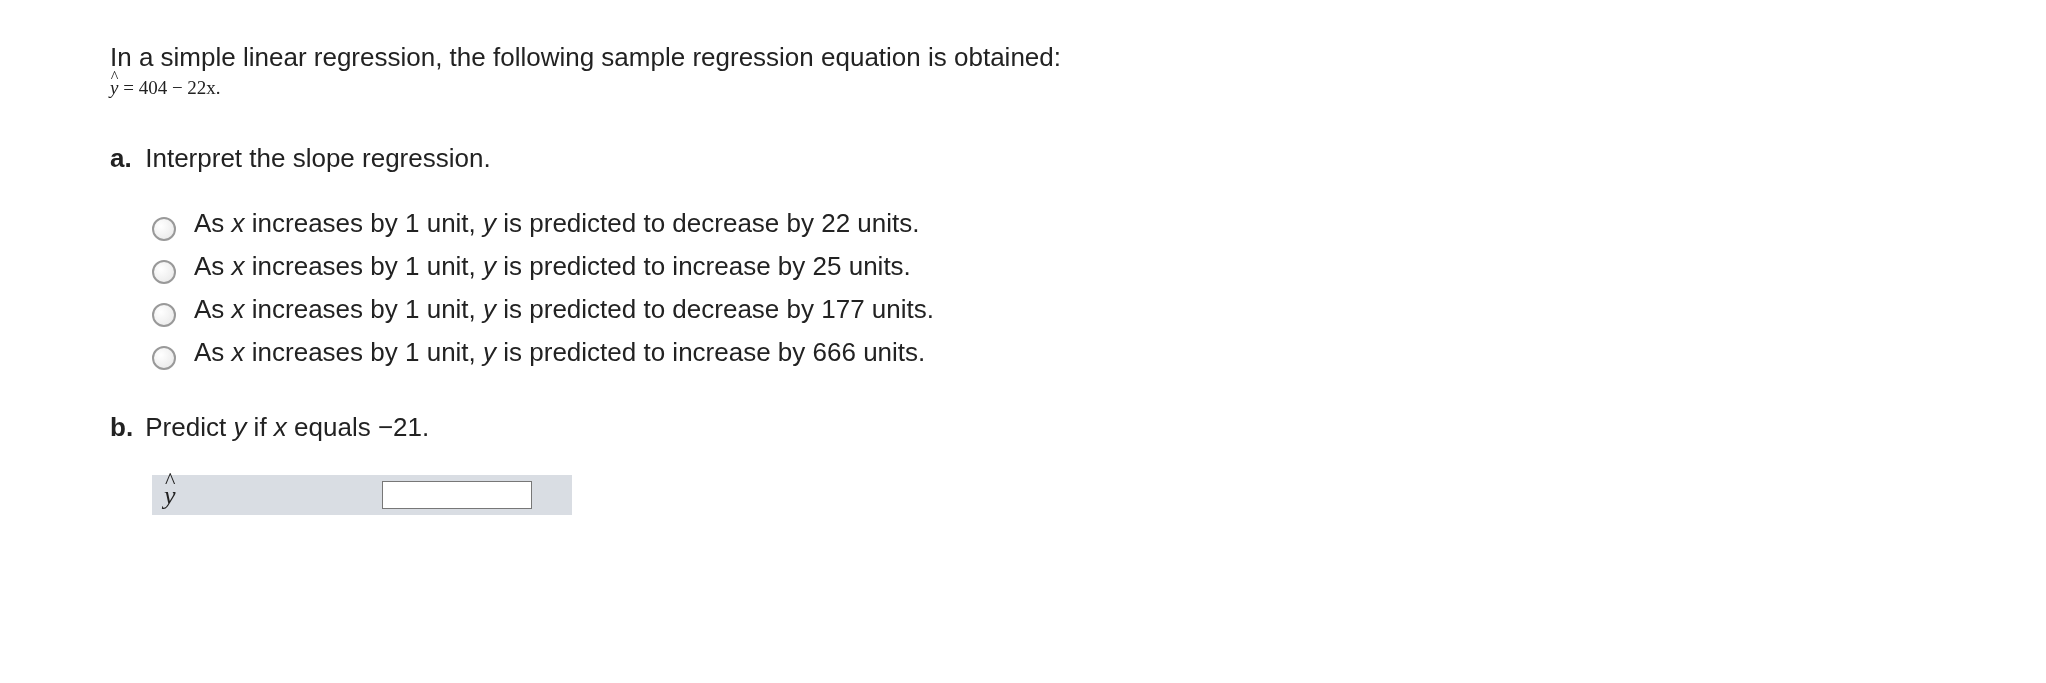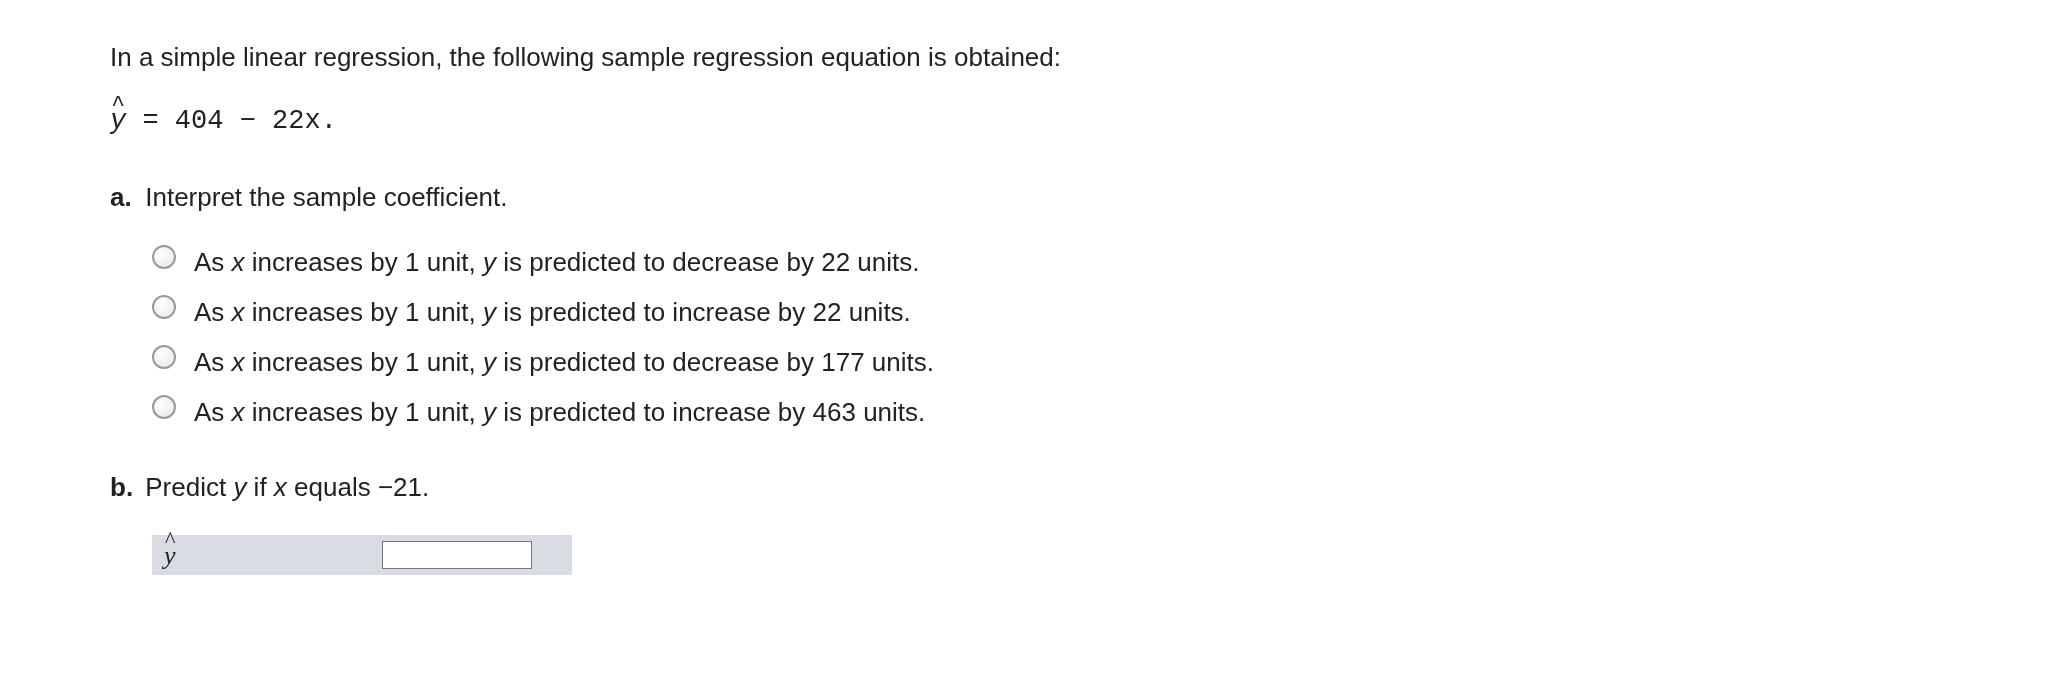--- a/index.html
+++ b/index.html
@@ -5,25 +5,24 @@
   body {
     margin: 0;
     padding: 40px 110px;
     font-family: Arial, Helvetica, sans-serif;
     font-size: 26px;
     color: #222;
     background: #fff;
     line-height: 1.35;
   }
   .intro {
-    margin-bottom: 28px;
   }
   .equation {
-    font-family: Liberation Mono, monospace;
-    font-size: 27px;
+    font-family: Liberation Serif, serif;
+    font-size: 19px;
     margin-bottom: 40px;
   }
   .yhat {
     font-style: italic;
     position: relative;
     display: inline-block;
   }
   .yhat::before {
     content: "^";
     position: absolute;
@@ -42,22 +41,22 @@
     vertical-align: top;
   }
   .q-text {
     display: inline;
   }
   .options {
     margin: 26px 0 40px 42px;
   }
   .option-row {
     display: flex;
-    align-items: flex-start;
-    margin: 15px 0;
+    align-items: flex-end;
+    margin: 8px 0;
   }
   .radio {
     width: 20px;
     height: 20px;
     border: 2px solid #999;
     border-radius: 50%;
     margin-right: 18px;
     flex-shrink: 0;
     background: radial-gradient(circle at 35% 35%, #fff, #e6e6e6);
     cursor: pointer;
@@ -101,46 +100,46 @@
 
 <div class="intro">In a simple linear regression, the following sample regression equation is obtained:</div>
 
 <div class="equation">
   <span class="yhat">y</span>
   <span>=  404 − 22x.</span>
 </div>
 
 <div class="question">
   <span class="q-label">a.</span>
-  <span class="q-text">Interpret the sample coefficient.</span>
+  <span class="q-text">Interpret the slope regression.</span>
 </div>
 
 <div class="options">
   <div class="option-row">
     <div class="radio"></div>
     <div class="option-text">
       <span>As </span><span class="ital">x</span><span> increases by 1 unit, </span><span class="ital">y</span><span> is predicted to decrease by 22 units.</span>
     </div>
   </div>
   <div class="option-row">
     <div class="radio"></div>
     <div class="option-text">
-      <span>As </span><span class="ital">x</span><span> increases by 1 unit, </span><span class="ital">y</span><span> is predicted to increase by 22 units.</span>
+      <span>As </span><span class="ital">x</span><span> increases by 1 unit, </span><span class="ital">y</span><span> is predicted to increase by 25 units.</span>
     </div>
   </div>
   <div class="option-row">
     <div class="radio"></div>
     <div class="option-text">
       <span>As </span><span class="ital">x</span><span> increases by 1 unit, </span><span class="ital">y</span><span> is predicted to decrease by 177 units.</span>
     </div>
   </div>
   <div class="option-row">
     <div class="radio"></div>
     <div class="option-text">
-      <span>As </span><span class="ital">x</span><span> increases by 1 unit, </span><span class="ital">y</span><span> is predicted to increase by 463 units.</span>
+      <span>As </span><span class="ital">x</span><span> increases by 1 unit, </span><span class="ital">y</span><span> is predicted to increase by 666 units.</span>
     </div>
   </div>
 </div>
 
 <div class="question">
   <span class="q-label">b.</span>
   <span class="q-text">
     <span>Predict </span><span class="ital">y</span><span> if </span><span class="ital">x</span><span> equals −21.</span>
   </span>
 </div>

